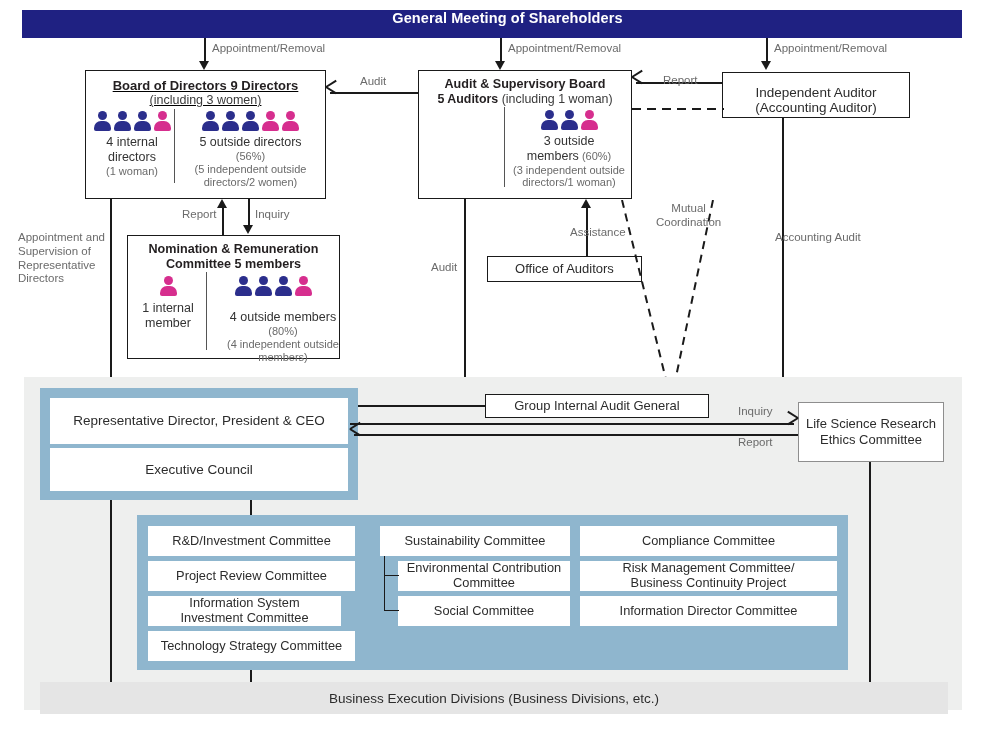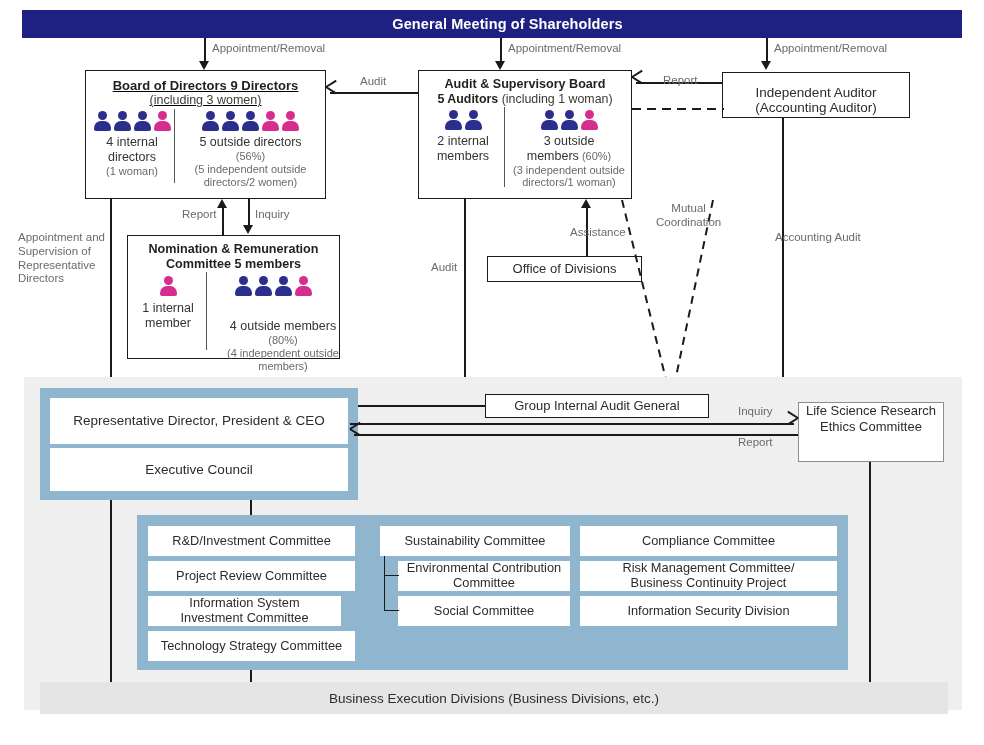--- a/index.html
+++ b/index.html
@@ -19,21 +19,21 @@
   }
   .abs { position: absolute; box-sizing: border-box; }
 
   
   .banner {
     left: 22px; top: 10px; width: 940px; height: 28px;
     background: #1F2182;
     color: #ffffff;
     font-weight: bold;
     font-size: 14.5px;
-    display: flex; align-items: center; justify-content: center;
+    display: flex; justify-content: center;
     letter-spacing: .1px;
     padding-left: 31px;
   }
 
   
   .box {
     background: #ffffff;
     border: 1.4px solid #1a1a1a;
   }
   .box-thin { border-width: 1.2px; }
@@ -205,36 +205,20 @@
   <div class="abs box" style="left:418px; top:70px; width:214px; height:129px;">
     <div class="bigbox-title" style="margin-top:6px; font-size:12.6px;">
       <b>Audit &amp; Supervisory Board</b>
     </div>
     <div class="bigbox-title" style="font-size:12.4px;">
       <b>5 Auditors</b><span style="color:#3a3a3a;margin-top:28px;"> (including 1 woman)</span>
     </div>
 
     <div class="divider-v" style="left:85px; top:36px; height:80px;"></div>
 
-    <div class="abs" style="left:3px; top:39px; width:82px;">
-      <div class="people-row">
-        <span class="person p-blue">
-            <span class="head"></span>
-            <span class="body"></span>
-          </span>
-        <span class="person p-blue">
-            <span class="head"></span>
-            <span class="body"></span>
-          </span>
-      </div>
-      <div class="grp" style="margin-top:3px;">
-        <div class="l1">2 internal
-members</div>
-      </div>
-    </div>
 
     <div class="abs" style="left:88px; top:39px; width:124px;">
       <div class="people-row">
         <span class="person p-blue">
             <span class="head"></span>
             <span class="body"></span>
           </span>
         <span class="person p-blue">
             <span class="head"></span>
             <span class="body"></span>
@@ -320,39 +304,39 @@
           </span>
         <span class="person p-blue">
             <span class="head"></span>
             <span class="body"></span>
           </span>
         <span class="person p-pink">
             <span class="head"></span>
             <span class="body"></span>
           </span>
       </div>
-      <div class="grp" style="margin-top:22px;padding-left:19px;">
+      <div class="grp" style="margin-top:13px;padding-left:19px;">
         <div class="l1">4 outside members</div>
         <div class="l2">(80%)</div>
         <div class="l2">(4 independent outside
 members)</div>
       </div>
     </div>
   </div>
 
   <div class="ln-v" style="left:464px; top:199px; height:185px;"></div>
   <div class="arrow-d" style="left:459px; top:383px;"></div>
   <div class="lbl" style="left:431px; top:261px;">Audit</div>
 
   <div class="ln-v" style="left:586px; top:206px; height:51px;"></div>
   <div class="arrow-u" style="left:581px; top:199px;"></div>
   <div class="lbl" style="left:570px; top:226px;">Assistance</div>
 
   <div class="abs box box-thin white-chip" style="left:487px; top:256px; width:155px; height:26px; font-size:13px;">
-    <span>Office of Divisions</span>
+    <span>Office of Auditors</span>
   </div>
 
   <svg class="abs" style="left:600px; top:200px; width:130px; height:200px;">
     <line x1="22" y1="0" x2="70" y2="196" stroke="#1a1a1a" stroke-width="2" stroke-dasharray="8,6"></line>
     <line x1="113" y1="0" x2="72" y2="196" stroke="#1a1a1a" stroke-width="2" stroke-dasharray="8,6"></line>
   </svg>
   <div class="lbl" style="left:656px; top:202px; text-align:center;">Mutual
 Coordination</div>
 
   <div class="ln-v" style="left:782px; top:118px; height:266px;"></div>
@@ -368,21 +352,21 @@
   <div class="abs white-chip" style="left:50px; top:448px; width:298px; height:43px; font-size:13.5px;">
     <span>Executive Council</span>
   </div>
 
   <div class="abs box box-thin white-chip" style="left:485px; top:394px; width:224px; height:24px; font-size:13px;">
     <span>Group Internal Audit General</span>
   </div>
 
   <div class="ln-h" style="left:358px; top:405px; width:128px;"></div>
 
-  <div class="abs box box-gray-border" style="left:798px; top:402px; width:146px; height:60px; display:flex; align-items:flex-start; justify-content:center; text-align:center; background:#fff;">
+  <div class="abs box box-gray-border" style="left:798px; top:402px; width:146px; height:60px; display:flex; align-items:center; justify-content:center; text-align:center; background:#fff;">
     <span style="font-size:13px; color:#2c2c2c; white-space:pre-line; line-height:1.2;">Life Science Research
 Ethics Committee</span>
   </div>
 
   <div class="ln-h" style="left:350px; top:423px; width:444px;"></div>
   <div class="chev-r" style="left:786px; top:417px;"></div>
   <div class="lbl" style="left:738px; top:405px;">Inquiry</div>
 
   <div class="ln-h" style="left:354px; top:434px; width:444px;"></div>
   <div class="chev-l" style="left:350px; top:428px;"></div>
@@ -424,21 +408,21 @@
   <div class="ln-h-thin" style="left:384px; top:610px; width:15px;"></div>
 
   <div class="abs white-chip" style="left:580px; top:526px; width:257px; height:30px; font-size:12.8px;">
     <span style="white-space:pre-line;">Compliance Committee</span>
   </div>
   <div class="abs white-chip" style="left:580px; top:561px; width:257px; height:30px; font-size:12.8px;">
     <span style="white-space:pre-line;">Risk Management Committee/
 Business Continuity Project</span>
   </div>
   <div class="abs white-chip" style="left:580px; top:596px; width:257px; height:30px; font-size:12.8px;">
-    <span style="white-space:pre-line;">Information Security Division</span>
+    <span style="white-space:pre-line;">Information Director Committee</span>
   </div>
 
   <div class="ln-v" style="left:869px; top:462px; height:226px;"></div>
 
   <div class="abs gray-band" style="left:40px; top:682px; width:908px; height:32px;">
     <span>Business Execution Divisions (Business Divisions, etc.)</span>
   </div>
 
 </div>
 

